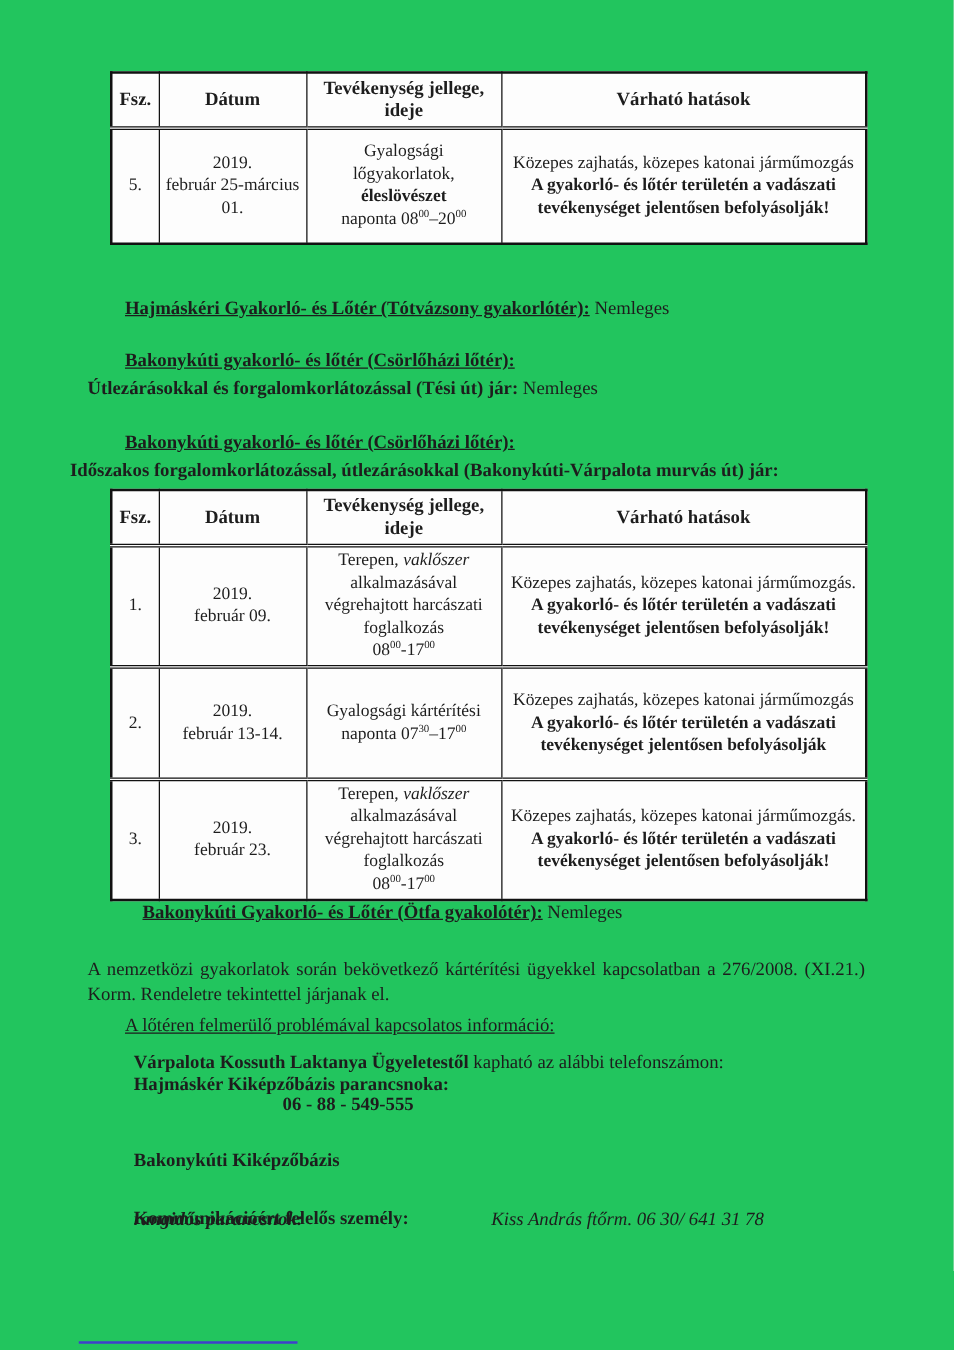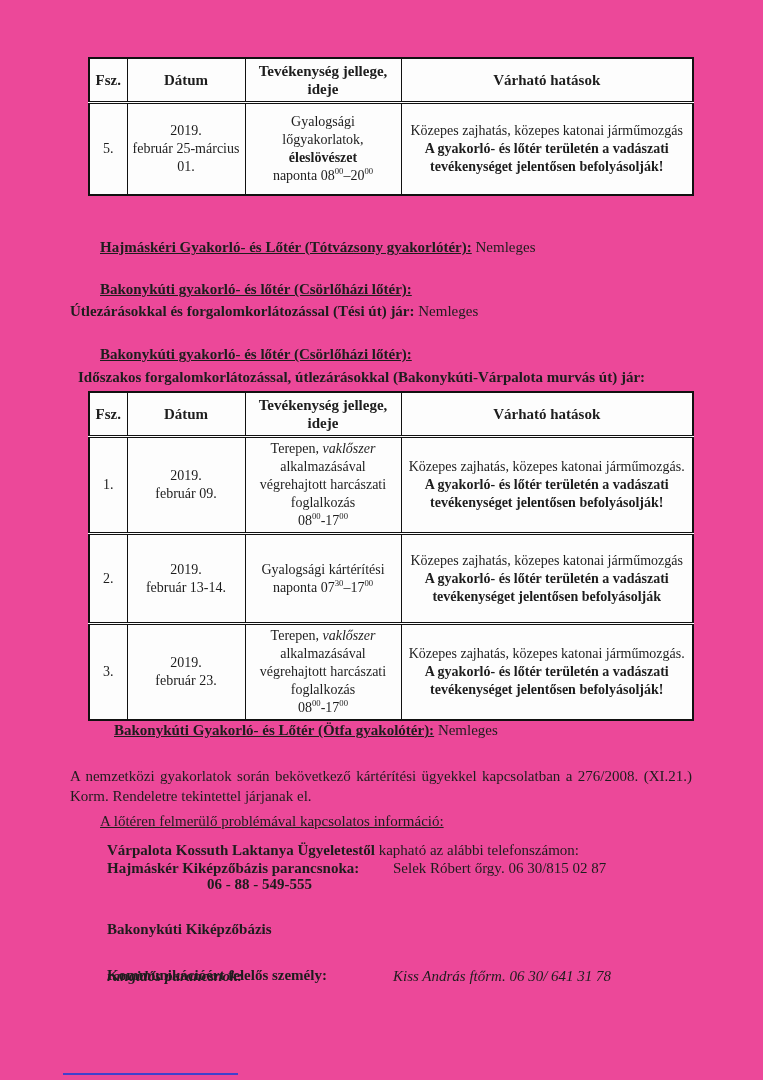--- a/index.html
+++ b/index.html
@@ -57,21 +57,21 @@
   }
   .footer-line{
     position:absolute;
     left:63px;top:1073px;
     width:175px;height:2px;
   }
 </style>
 </head>
 <body>
 
-<div class="page" style="background: #ec4899; color: rgb(29, 29, 29);">
+<div class="page" style="background: #22c55e; color: rgb(29, 29, 29);">
 
   <table class="doc-table abs" style="top:57px;left:88px;">
     <colgroup>
         <col style="width:38px">
         <col style="width:118px">
         <col style="width:156px">
         <col style="width:292px">
       </colgroup>
     <thead>
       <tr>
@@ -106,21 +106,21 @@
   </table>
 
   <div class="abs heading" style="top:239px;left:70px;"><span class="b u">Hajmáskéri Gyakorló- és Lőtér (Tótvázsony gyakorlótér):</span><span> Nemleges</span></div>
 
   <div class="abs heading b u" style="top:281px;left:70px;">Bakonykúti gyakorló- és lőtér (Csörlőházi lőtér):</div>
 
   <div class="abs heading" style="top:303px;left:70px;"><span class="b">Útlezárásokkal és forgalomkorlátozással (Tési út) jár:</span><span> Nemleges</span></div>
 
   <div class="abs heading b u" style="top:346px;left:70px;">Bakonykúti gyakorló- és lőtér (Csörlőházi lőtér):</div>
 
-  <div class="abs heading b" style="top:369px;left:78px;text-align:right;">Időszakos forgalomkorlátozással, útlezárásokkal (Bakonykúti-Várpalota murvás út) jár:</div>
+  <div class="abs heading b" style="top:369px;left:56px;text-align:right;">Időszakos forgalomkorlátozással, útlezárásokkal (Bakonykúti-Várpalota murvás út) jár:</div>
 
   <table class="doc-table abs" style="top:391px;left:88px;">
     <colgroup>
         <col style="width:38px">
         <col style="width:118px">
         <col style="width:156px">
         <col style="width:292px">
       </colgroup>
     <thead>
       <tr>
@@ -183,25 +183,24 @@
   </table>
 
   <div class="abs heading" style="top:722px;left:84px;"><span class="b u">Bakonykúti Gyakorló- és Lőtér (Ötfa gyakolótér):</span><span> Nemleges</span></div>
 
   <div class="abs para" style="top:766px;left:70px;">A nemzetközi gyakorlatok során bekövetkező kártérítési ügyekkel kapcsolatban a 276/2008. (XI.21.) Korm. Rendeletre tekintettel járjanak el.</div>
 
   <div class="abs heading" style="top:842px;left:107px;"><span class="b">Várpalota Kossuth Laktanya Ügyeletestől</span><span> kapható az alábbi telefonszámon:</span></div>
 
   <div class="abs heading u" style="top:813px;left:70px;">A lőtéren felmerülő problémával kapcsolatos információ:</div>
 
-  <div class="abs heading b" style="top:876px;left:207px;">06 - 88 - 549-555</div>
+  <div class="abs heading b" style="top:876px;left:226px;">06 - 88 - 549-555</div>
 
   <div class="contact-row" style="top:860px;">
     <span class="b">Hajmáskér Kiképzőbázis parancsnoka:</span>
-    <span class="contact-value">Selek Róbert őrgy. 06 30/815 02 87</span>
   </div>
   <div class="contact-row" style="top:921px;">
     <span class="b">Bakonykúti Kiképzőbázis</span>
     <span class="contact-value"></span>
   </div>
   <div class="contact-row" style="top:968px;font-style:italic;">
     <span class="b">rangidős parancsnok:</span>
     <span class="contact-value">Kiss András ftőrm.  06 30/ 641 31 78</span>
   </div>
   <div class="contact-row" style="top:967px;">

